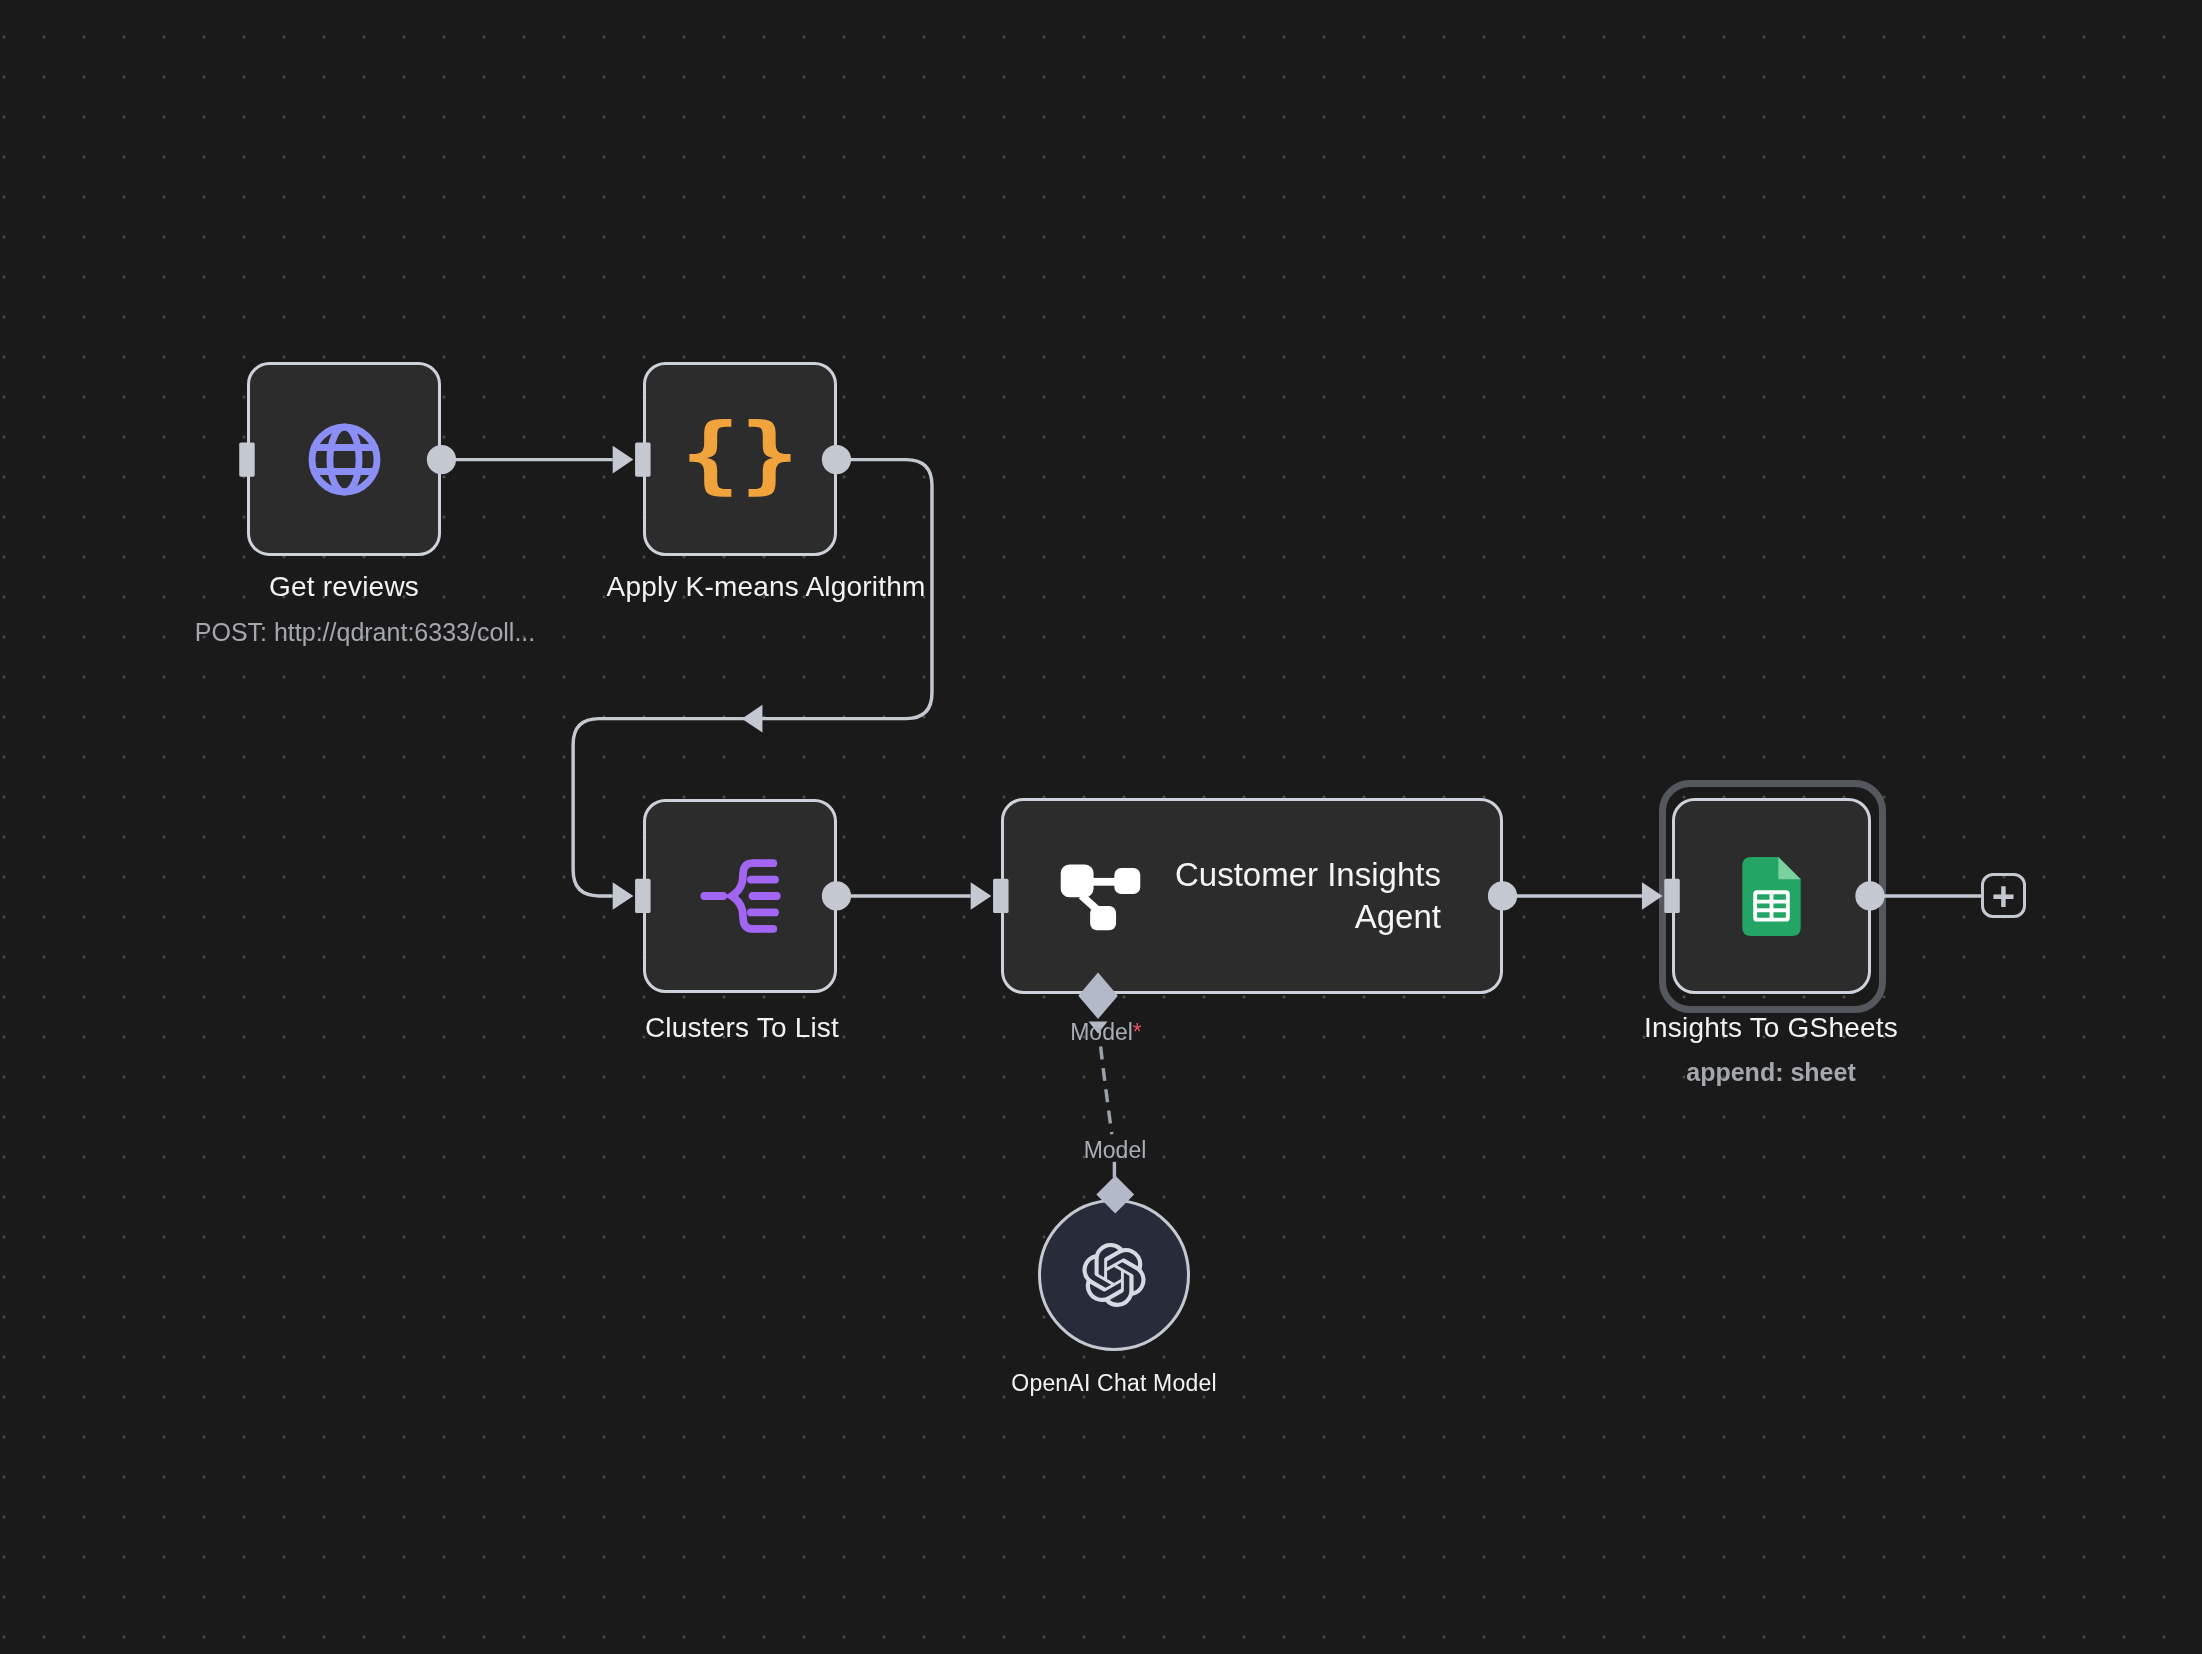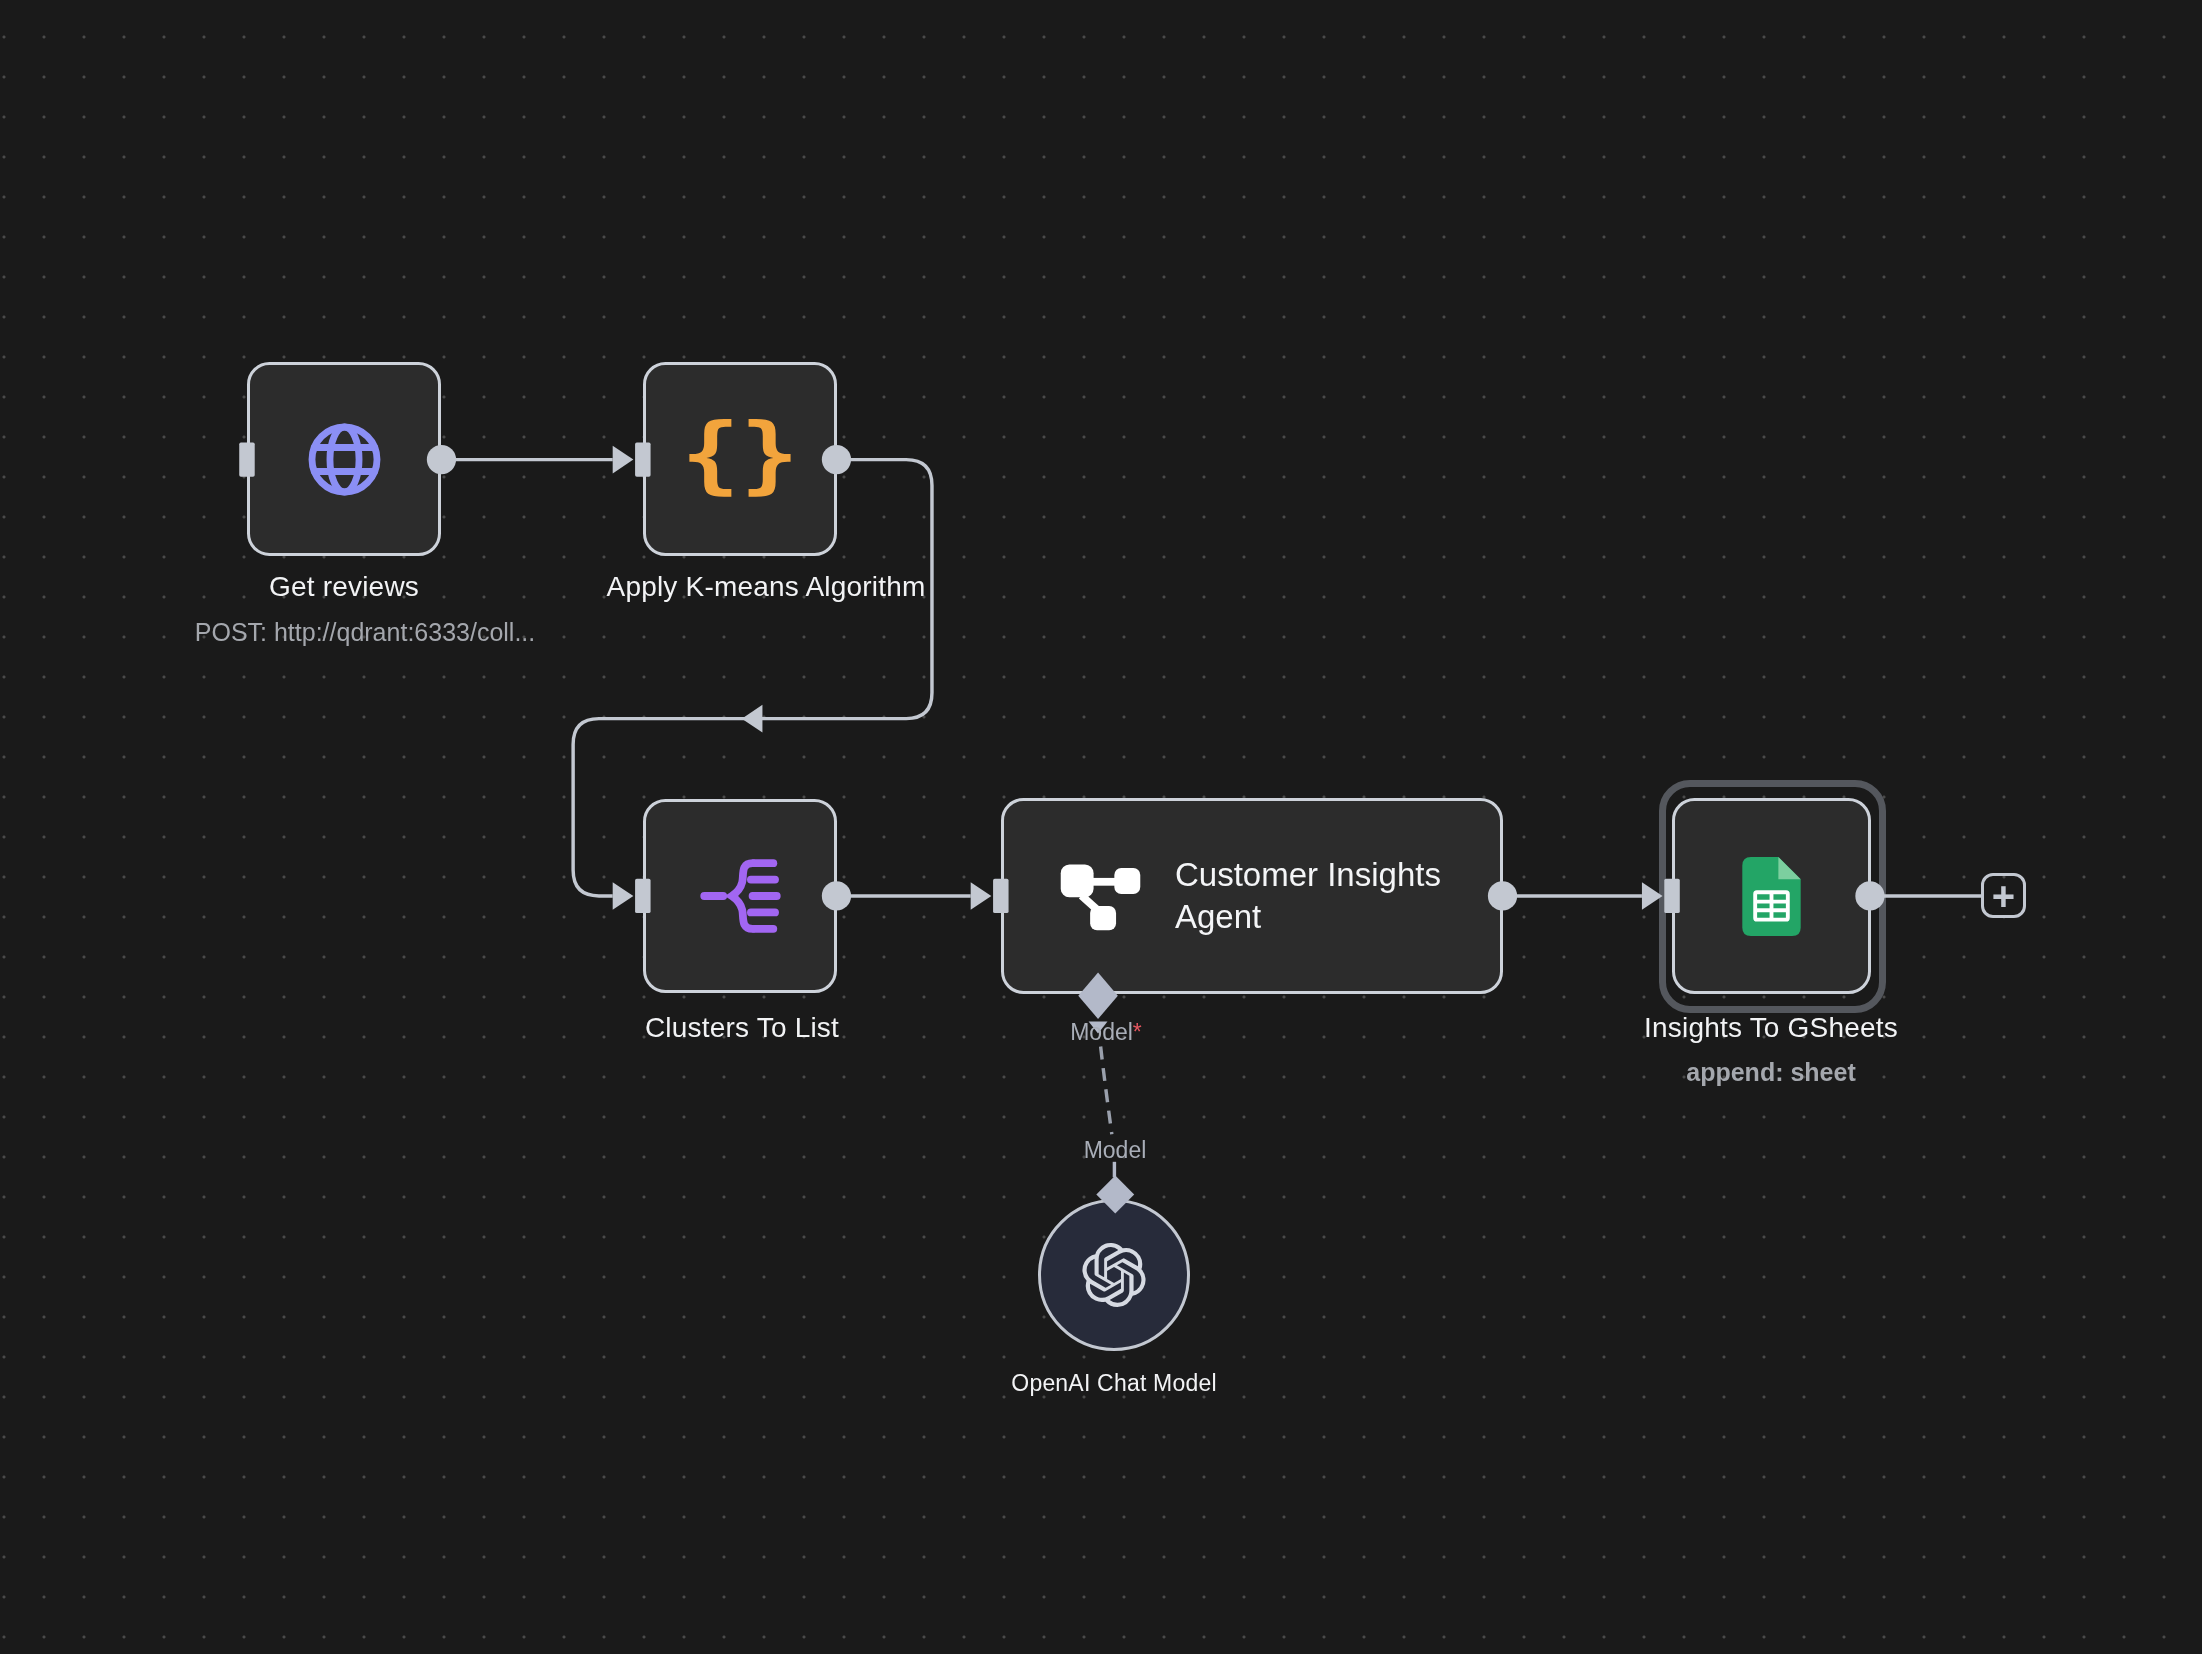--- a/index.html
+++ b/index.html
@@ -82,21 +82,21 @@
         <path d="M62,6 C48,6 52,20 50,28 C48,36 44,40 38,44 C44,48 48,52 50,60 C52,68 48,82 62,82"></path>
         <path d="M64,6 H86"></path>
         <path d="M60,25 H88"></path>
         <path d="M62,44 H90"></path>
         <path d="M60,63 H88"></path>
         <path d="M64,82 H86"></path>
       </svg>
     </span>
   </div>
 
-  <div class="node" style="left:1001px;top:798px;width:502px;height:196px;justify-content:flex-start;padding-left:55px;gap:33px;">
+  <div class="node" style="left:1001px;top:798px;width:502px;height:196px;justify-content:flex-start;padding-left:55px;gap:33px;text-align:right;">
     <span>
       <svg width="83" height="71" viewBox="0 0 96 82" fill="none">
         <path d="M34,24 H66" stroke="#ffffff" stroke-width="9"></path>
         <path d="M26,40 L46,58" stroke="#ffffff" stroke-width="9"></path>
         <rect x="2" y="4" width="38" height="38" rx="10" fill="#ffffff"></rect>
         <rect x="64" y="8" width="30" height="30" rx="8" fill="#ffffff"></rect>
         <rect x="36" y="52" width="30" height="28" rx="8" fill="#ffffff"></rect>
       </svg>
     </span>
     <span class="agent-text">

